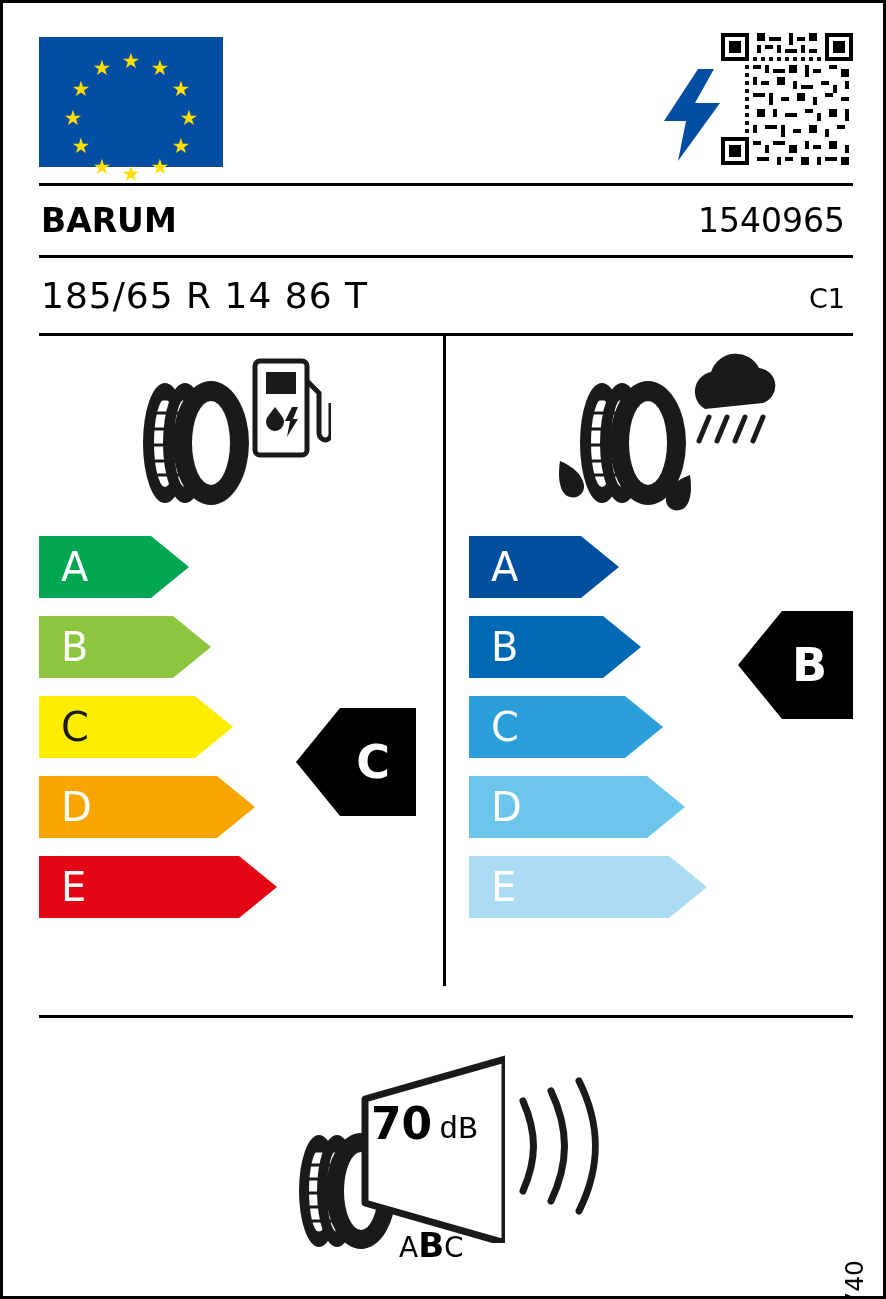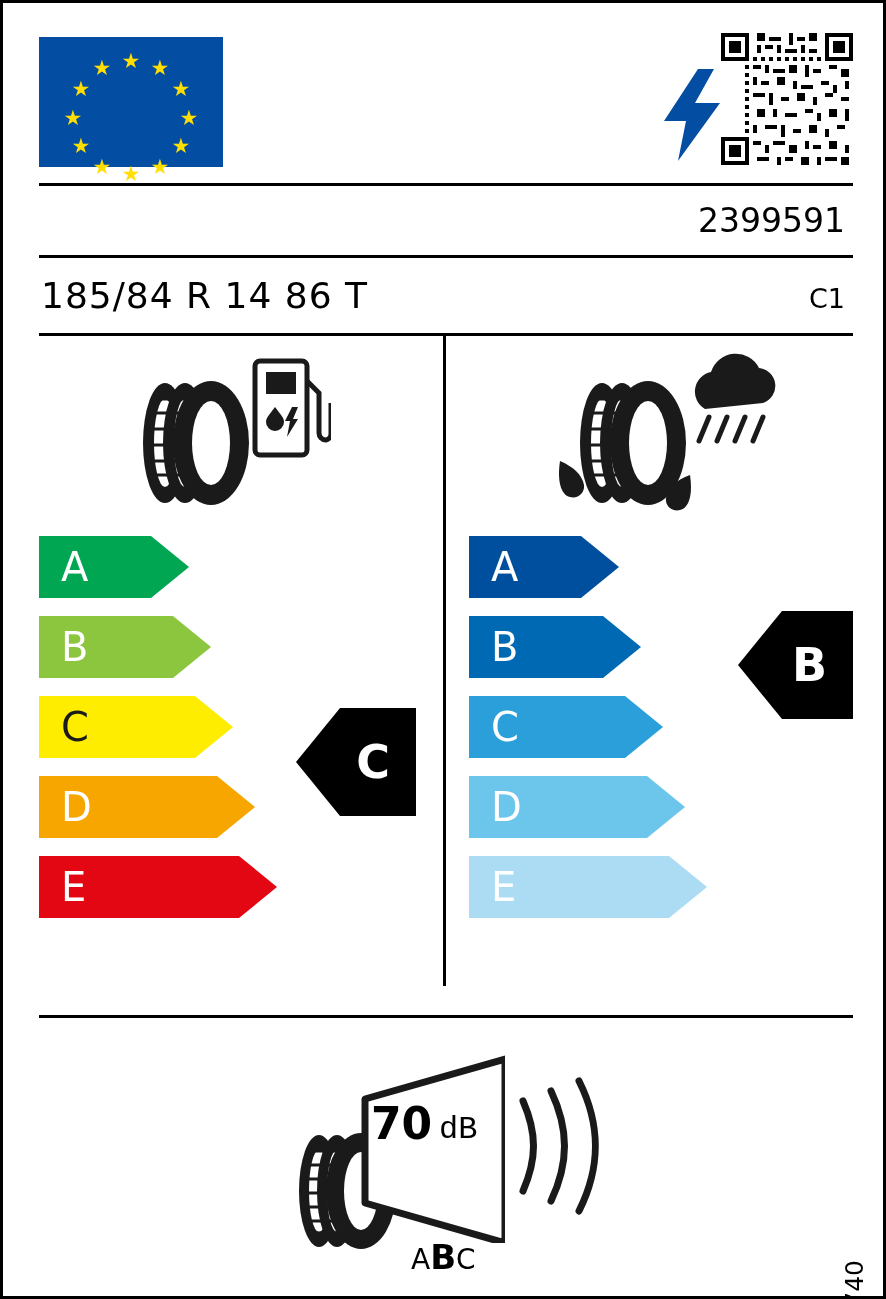--- a/index.html
+++ b/index.html
@@ -162,25 +162,24 @@
     color: #000;
   }
   .noise-unit {
     position: absolute;
     font-size: 32px;
     color: #000;
     font-family: Liberation Mono, monospace;
   }
   .noise-classes {
     position: absolute;
-    left: 408px;
+    left: 396px;
     top: 1222px;
     font-size: 28px;
     color: #000;
-    margin-top: 12px;
   }
   .noise-classes .sel {
     font-size: 34px;
     font-weight: bold;
   }
 
   
   .year {
     position: absolute;
     right: 14px;
@@ -326,22 +325,23 @@
       </g>
     </svg>
   </div>
 
   <div class="hline" style="top:180px;"></div>
   <div class="hline" style="top:252px;"></div>
   <div class="hline" style="top:330px;"></div>
   <div class="hline" style="top:1012px;"></div>
   <div class="vline" style="left:440px; top:333px; height:650px;"></div>
 
-  <div class="code">2399591</div>
-  <div class="tyre-size">185/84 R 14 86 T</div>
+  <div class="brand">BARUM</div>
+  <div class="code">1540965</div>
+  <div class="tyre-size">185/65 R 14 86 T</div>
   <div class="tyre-class">C1</div>
 
   <svg class="picto" style="left:120px; top:352px; width:215px; height:165px;" viewBox="0 0 215 165">
     <g fill="#1a1a1a">
       <ellipse cx="42" cy="88" rx="22" ry="60"></ellipse>
       <ellipse cx="42" cy="88" rx="11" ry="44" fill="#fff"></ellipse>
       <ellipse cx="62" cy="88" rx="22" ry="60"></ellipse>
       <ellipse cx="62" cy="88" rx="11" ry="44" fill="#fff"></ellipse>
       <ellipse cx="88" cy="88" rx="38" ry="62"></ellipse>
       <ellipse cx="88" cy="88" rx="19" ry="42" fill="#fff"></ellipse>

